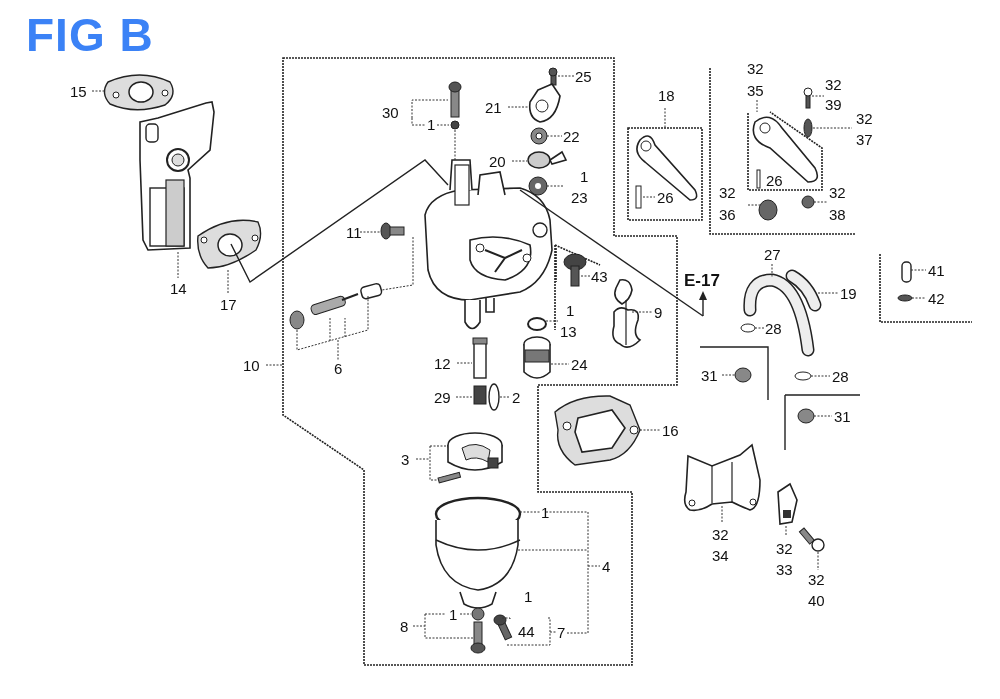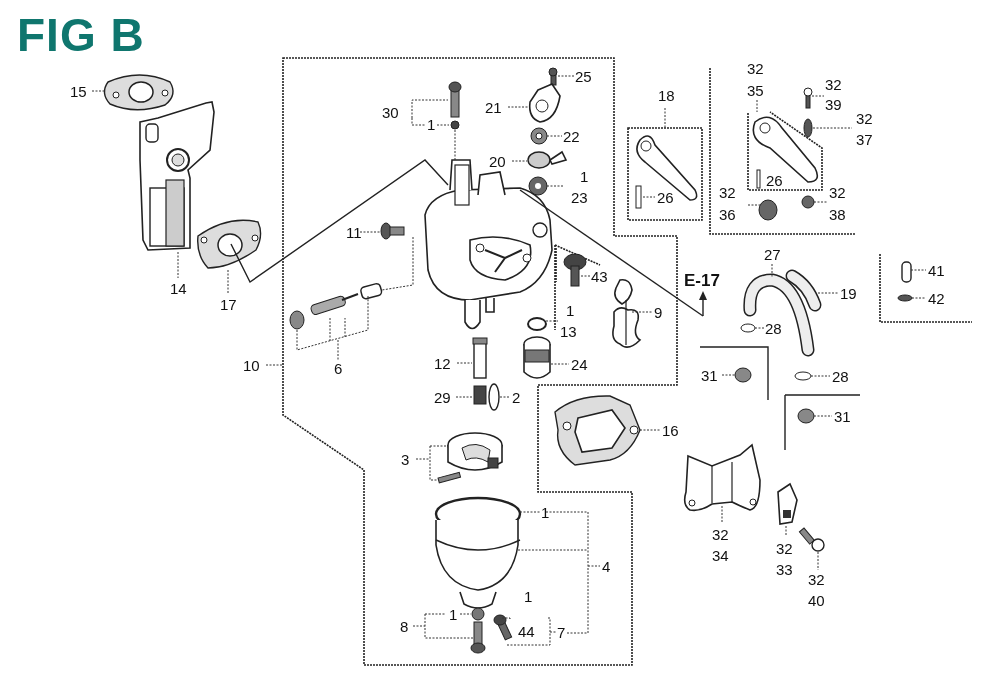--- a/index.html
+++ b/index.html
@@ -1,17 +1,17 @@
 <!DOCTYPE html>
 <html><head>
 <meta charset="utf-8">
 <style>
   html, body { margin: 0; padding: 0; background: #ffffff; }
   body { width: 1000px; height: 699px; position: relative; overflow: hidden; font-family: "Liberation Sans", sans-serif; }
-  #fig-title { position: absolute; left: 17px; top: 8px; font-size: 46px; font-weight: bold; color: #0f766e; letter-spacing: 1px; }
+  #fig-title { position: absolute; left: 26px; top: 8px; font-size: 46px; font-weight: bold; color: #3b82f6; letter-spacing: 1px; }
   #diagram { position: absolute; left: 0; top: 0; }
   .lbl { font-family: "Liberation Sans", sans-serif; font-size: 15px; fill: #111; }
   .lbl-bold { font-family: "Liberation Sans", sans-serif; font-size: 17px; font-weight: bold; fill: #111; }
   .frame { fill: none; stroke: #222; stroke-width: 1.6; stroke-dasharray: 2 1; }
   .solid { fill: none; stroke: #222; stroke-width: 1.4; }
   .lead { fill: none; stroke: #333; stroke-width: 1; stroke-dasharray: 2 1.5; }
   .part { fill: #fff; stroke: #222; stroke-width: 1.6; }
   .part-shade { fill: #ddd; stroke: #222; stroke-width: 1.4; }
 </style>
 </head>

